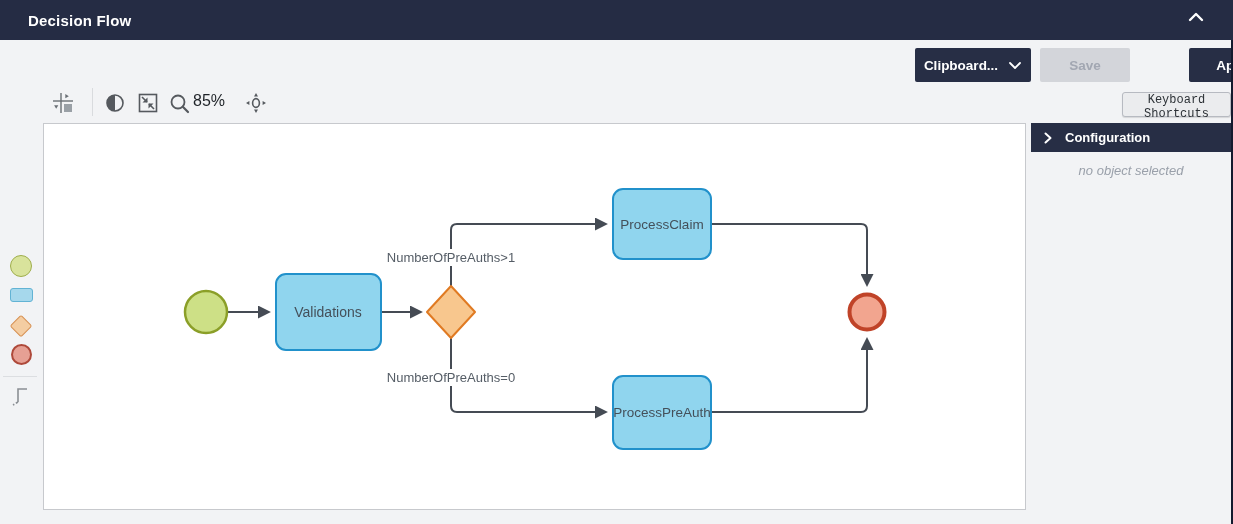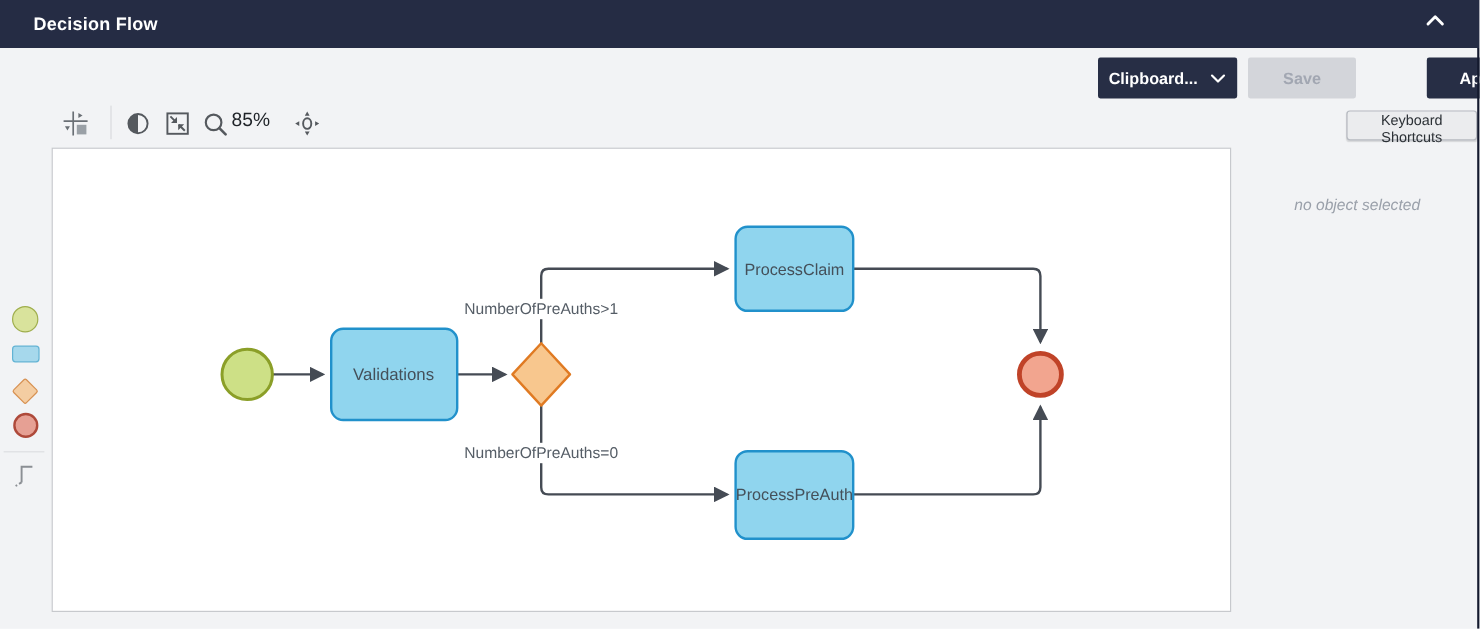--- a/index.html
+++ b/index.html
@@ -35,21 +35,21 @@
   
   .toolbar-row { position:absolute; left:0; top:86px; width:1231px; height:37px; }
   .tool-icon { position:absolute; top:4px; width:26px; height:26px; display:flex;
     align-items:center; justify-content:center; cursor:pointer; }
   .toolbar-divider { position:absolute; left:92px; top:2px; width:1px; height:28px; background:#d9dbde; }
   .zoom-level { position:absolute; left:193px; top:6px; font-size:16px; color:#1f2328; }
   .kbd-btn {
     position:absolute; left:1122px; top:6px; height:25px; padding:0 14px;
     background:#ebecee; border:1px solid #b7bac1; border-radius:3px;
     box-shadow:0 1px 1px rgba(0,0,0,.12);
-    font-family:Liberation Sans, sans-serif; font-size:12px; color:#2c3136;
+    font-family:Liberation Mono, monospace; font-size:12px; color:#2c3136;
     cursor:pointer;
   }
 
   
   .palette { position:absolute; left:0; top:123px; width:42px; height:401px; }
   .pal-item { position:absolute; left:0; width:42px; display:flex; justify-content:center; cursor:grab; }
   .pal-start { top:132px; }
   .pal-start .shape { width:22px; height:22px; border-radius:50%;
     background:#d9e39c; border:1.5px solid #9fae4c; }
   .pal-task { top:165px; }
@@ -217,16 +217,22 @@
     <g>
       <rect x="569" y="252" width="98" height="73" rx="10" fill="#90d5ee" stroke="#2191cb" stroke-width="2"></rect>
       <text x="618" y="293" text-anchor="middle" font-size="13.5" fill="#44505a">ProcessPreAuth</text>
     </g>
 
     <circle cx="823" cy="188" r="17.5" fill="#f2a58f" stroke="#c04328" stroke-width="4"></circle>
   </svg>
 </div>
 
 <div class="config-panel">
+  <div class="config-header">
+    <svg width="8" height="12" viewBox="0 0 8 12">
+      <polyline points="1.5,1.5 6.5,6 1.5,10.5" fill="none" stroke="#ffffff" stroke-width="2" stroke-linecap="round" stroke-linejoin="round"></polyline>
+    </svg>
+    <span class="config-title">Configuration</span>
+  </div>
   <div class="config-empty">no object selected</div>
 </div>
 
 <div class="right-strip"></div>
 
 </body></html>

